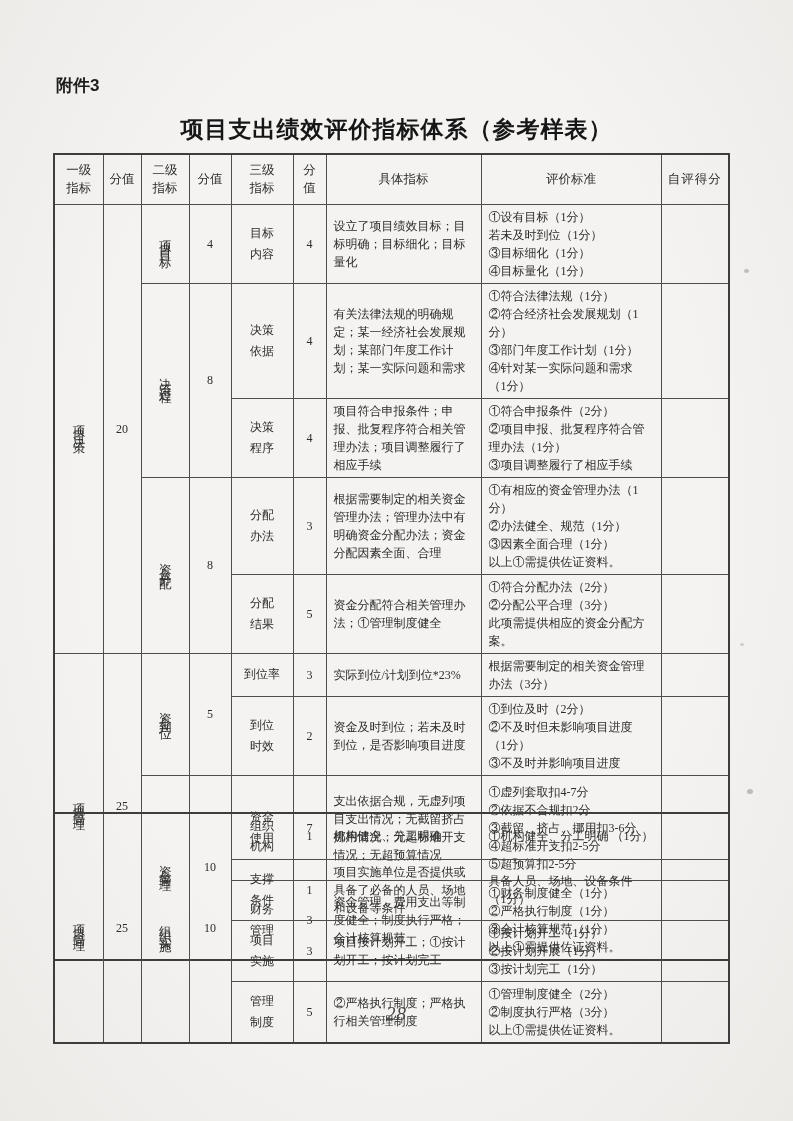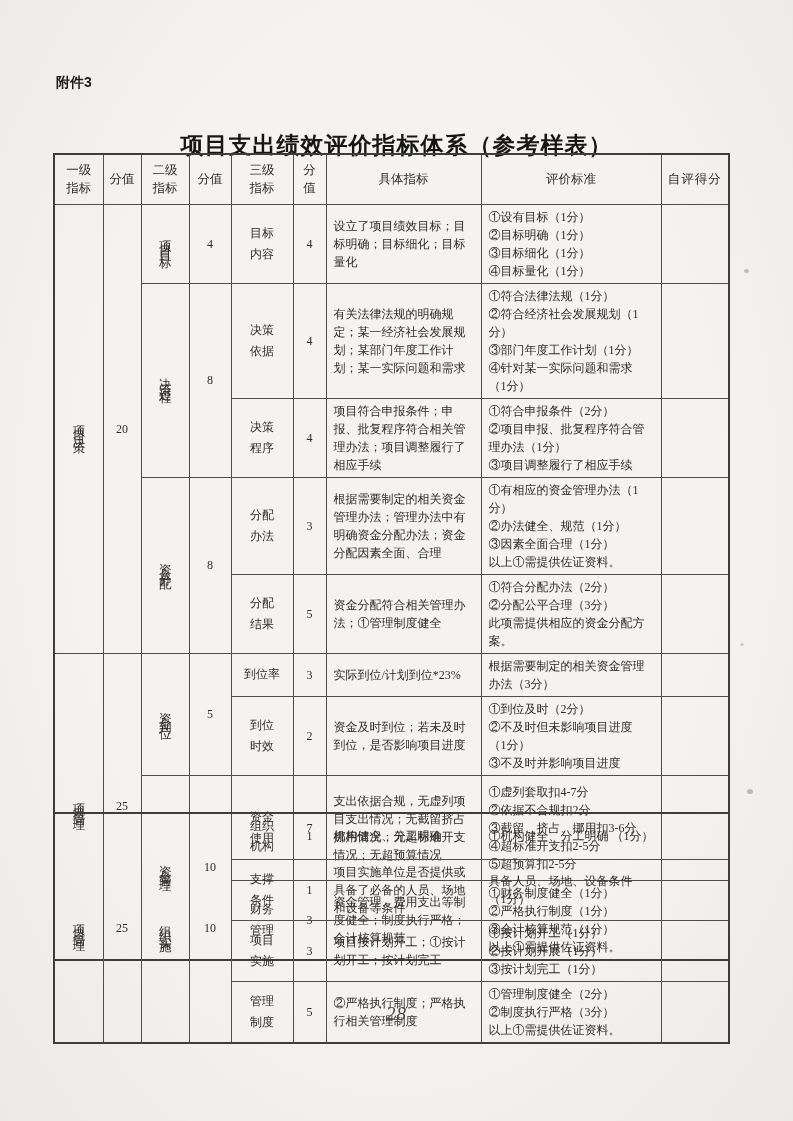--- a/index.html
+++ b/index.html
@@ -5,24 +5,24 @@
   html,body { margin:0; padding:0; background:#e6e5e3; }
   .page {
     position:relative; width:793px; height:1121px; margin:0 auto;
     background: radial-gradient(ellipse at 50% 45%, #f4f3f1 55%, #ebeae7 100%);
     font-family:"Liberation Serif","DejaVu Serif",serif;
     color:#2e2e2e; overflow:hidden;
   }
   .attachment {
     position:absolute; left:56px; top:74px;
     font-family:"Liberation Sans","DejaVu Sans",sans-serif;
-    font-size:14px; font-weight:600; color:#1c1c1c;
+    font-size:17px; font-weight:600; color:#1c1c1c;
   }
   .title {
-    position:absolute; left:0; right:0; top:114px; margin:16px;
+    position:absolute; left:0; right:0; top:114px; margin:0;
     text-align:center; font-size:23px; font-weight:bold; letter-spacing:1px;
     font-family:"Liberation Sans","DejaVu Sans",sans-serif; color:#161616;
   }
   table.t {
     position:absolute; left:53px; width:675px;
     border-collapse:collapse; table-layout:fixed;
   }
   .t1 { top:153px; }
   .t2 { top:812px; }
   .t th, .t td {
@@ -89,21 +89,21 @@
     <tr style="height:78px">
       <td class="vert" rowspan="5"><span>项目决策</span></td>
       <td rowspan="5">20</td>
       <td class="vert"><span>项目目标</span></td>
       <td>4</td>
       <td class="l3">目标
 内容</td>
       <td>4</td>
       <td class="ind">设立了项目绩效目标；目标明确；目标细化；目标量化</td>
       <td class="cri">①设有目标（1分）
-②目标明确（1分）
+若未及时到位（1分）
 ③目标细化（1分）
 ④目标量化（1分）</td>
       <td></td>
     </tr>
 
     <tr style="height:67px">
       <td class="vert" rowspan="2"><span>决策过程</span></td>
       <td rowspan="2">8</td>
       <td class="l3">决策
 依据</td>

